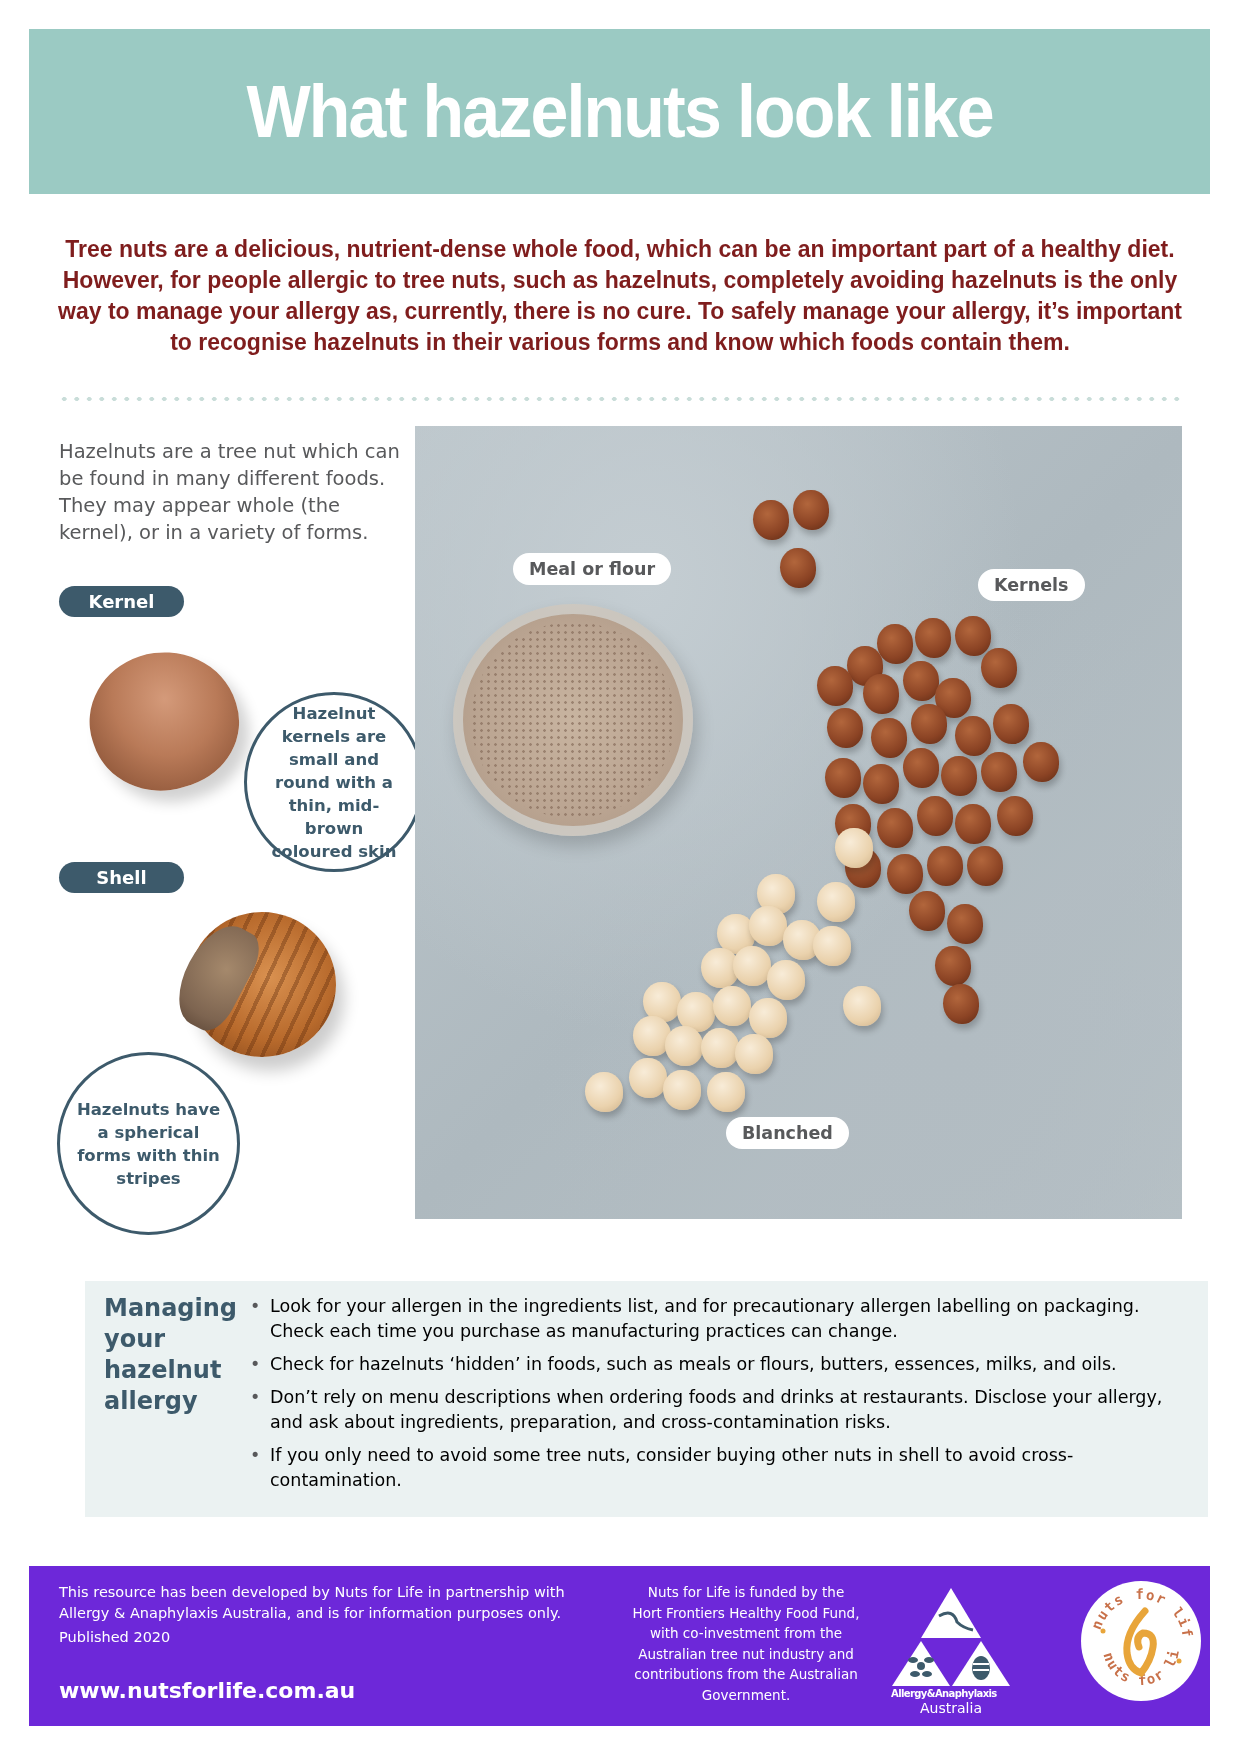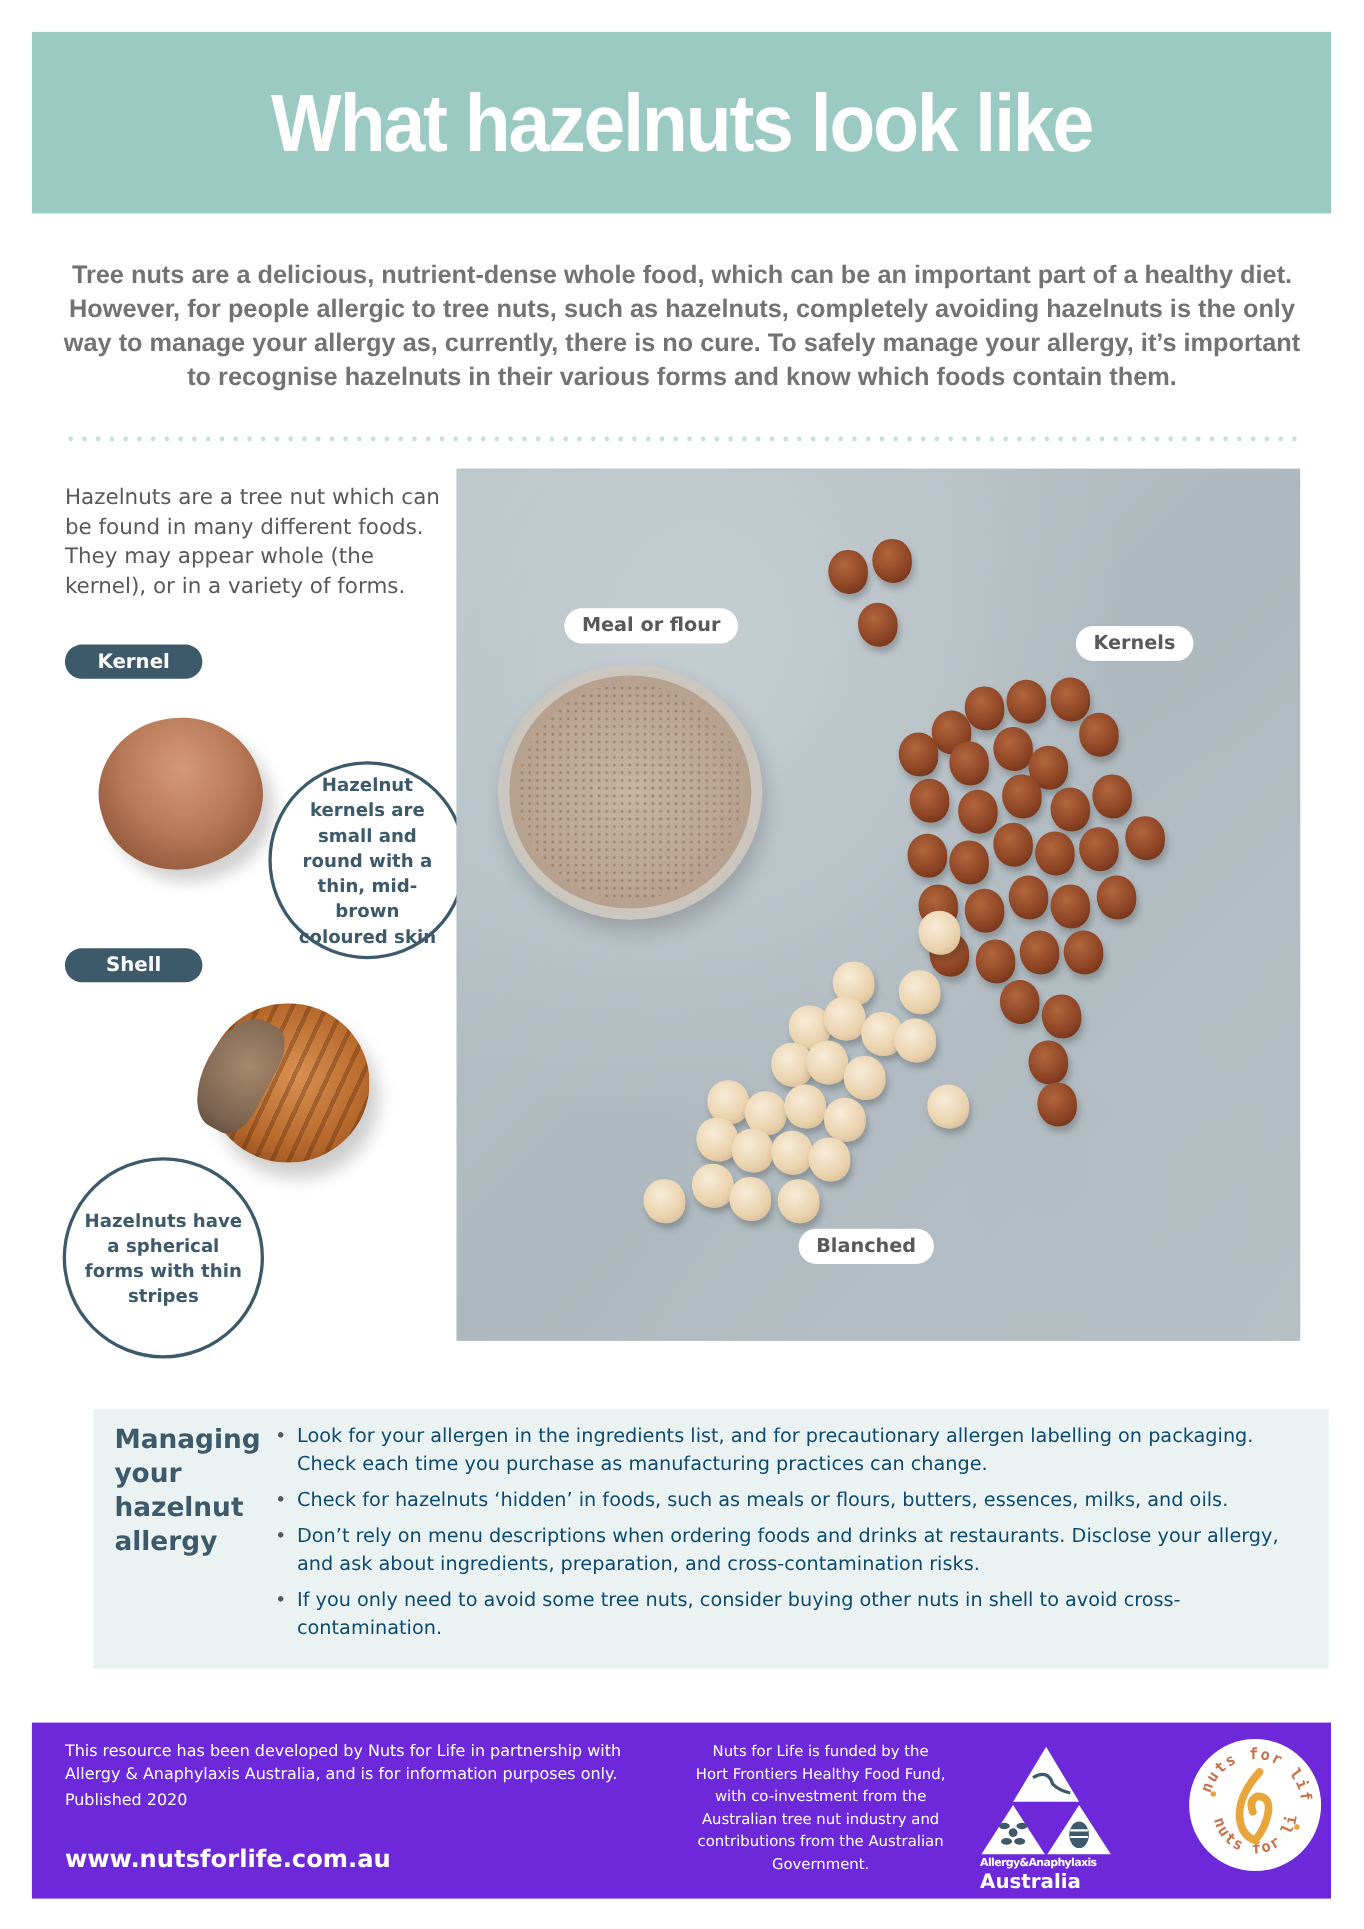--- a/index.html
+++ b/index.html
@@ -11,21 +11,21 @@
     background: #9bcac3; display: flex; align-items: center; justify-content: center;
   }
   .banner h1 {
     font-family: "Liberation Sans", sans-serif; font-weight: bold; color: #ffffff;
     font-size: 74px; letter-spacing: -2px; transform: scaleX(0.92);
   }
 
   .intro {
     position: absolute; left: 58px; top: 234px; width: 1124px;
     text-align: center; font-family: "Liberation Sans", sans-serif; font-weight: bold;
-    font-size: 23px; line-height: 31px; color: #737373;
+    font-size: 23px; line-height: 31px; color: #7f1d1d;
   }
 
   .dots {
     position: absolute; left: 58px; top: 396px; width: 1124px; height: 6px;
     background-image: radial-gradient(circle, #c9ddd9 2px, transparent 2.4px);
     background-size: 12.5px 6px; background-repeat: repeat-x;
   }
 
   .lead {
     position: absolute; left: 59px; top: 438px; width: 350px;
@@ -103,40 +103,40 @@
     background: #ebf2f2;
     margin-left: 26px;
   }
   .manage h2 {
     position: absolute; left: 19px; top: 12px; width: 140px;
     font-size: 24px; line-height: 31px; color: #3d5a6b; font-weight: bold;
   }
   .manage ul { position: absolute; left: 163px; top: 13px; width: 950px; list-style: none; }
   .manage li {
     position: relative; padding-left: 22px; font-size: 17.5px; line-height: 25px;
-    color: #0c4a6e; margin-bottom: 8px;
+    color: #000000; margin-bottom: 8px;
   }
   .manage li::before {
     content: "\2022"; position: absolute; left: 2px; top: 0; color: #58595b;
   }
 
   .footer {
     position: absolute; left: 29px; top: 1566px; width: 1181px; height: 160px;
     background: #6d28d9; color: #ffffff;
   }
   .f-left { position: absolute; left: 30px; top: 16px; width: 530px; font-size: 14.5px; line-height: 21px; }
   .f-left p { margin-bottom: 3px; }
   .f-url { position: absolute; left: 30px; top: 112px; font-size: 22px; font-weight: bold; }
   .f-mid {
     position: absolute; left: 603px; top: 16px; width: 228px; text-align: center;
     font-size: 13.5px; line-height: 20.5px;
   }
   .aaa { position: absolute; left: 862px; top: 20px; width: 120px; height: 126px; }
   .aaa-text1 { position: absolute; left: 0; top: 102px; width: 120px; text-align: left; font-size: 10px; letter-spacing: -0.6px; font-weight: bold; }
-  .aaa-text2 { position: absolute; left: 0; top: 114px; width: 120px; font-size: 18px; font-weight: bold; }
+  .aaa-text2 { position: absolute; left: 0; top: 114px; width: 120px; text-align: center; font-size: 14px; font-weight: normal; }
   .nfl {
     position: absolute; left: 1052px; top: 15px; width: 120px; height: 120px; border-radius: 50%;
     background: #ffffff;
   }
 </style>
 </head>
 <body>
 
 <div class="banner">
   <h1>What hazelnuts look like</h1>

